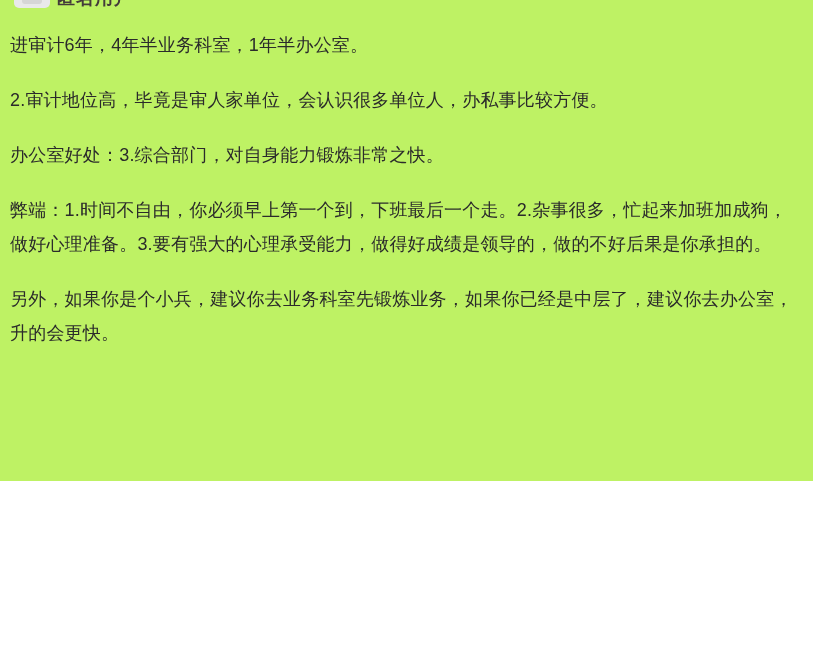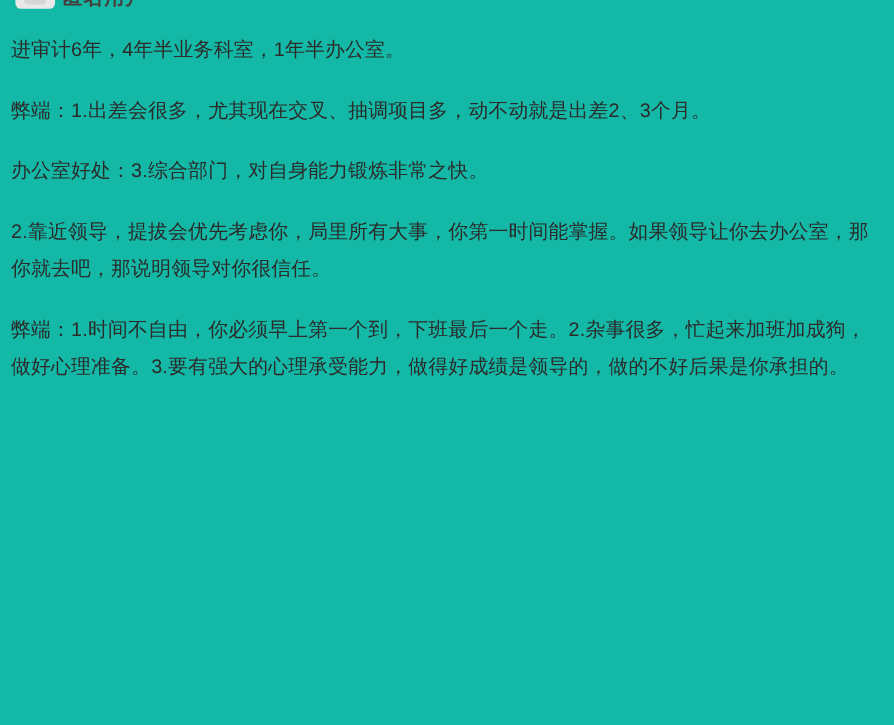--- a/index.html
+++ b/index.html
@@ -6,22 +6,22 @@
   html, body {
     width: 813px;
     height: 659px;
     overflow: hidden;
     background: #ffffff;
     font-family: "Liberation Sans", "DejaVu Sans", sans-serif;
   }
   .page {
     position: relative;
     width: 813px;
-    height: 659px;
-    background: #14b8a6;
+    height: 481px;
+    background: #bef264;
     overflow: hidden;
   }
   
   .post-header {
     position: relative;
     height: 11px;
     overflow: hidden;
   }
   .avatar {
     position: absolute;
@@ -74,21 +74,21 @@
 
   <div class="post-header">
     <div class="avatar">
       <div class="avatar-inner"></div>
     </div>
     <div class="username">匿名用户</div>
   </div>
 
   <div class="post-body">
     <p>进审计6年，4年半业务科室，1年半办公室。</p>
-    <p>弊端：1.出差会很多，尤其现在交叉、抽调项目多，动不动就是出差2、3个月。</p>
+    <p>2.审计地位高，毕竟是审人家单位，会认识很多单位人，办私事比较方便。</p>
     <p>办公室好处：3.综合部门，对自身能力锻炼非常之快。</p>
-    <p>2.靠近领导，提拔会优先考虑你，局里所有大事，你第一时间能掌握。如果领导让你去办公室，那
-你就去吧，那说明领导对你很信任。</p>
     <p>弊端：1.时间不自由，你必须早上第一个到，下班最后一个走。2.杂事很多，忙起来加班加成狗，
 做好心理准备。3.要有强大的心理承受能力，做得好成绩是领导的，做的不好后果是你承担的。</p>
+    <p>另外，如果你是个小兵，建议你去业务科室先锻炼业务，如果你已经是中层了，建议你去办公室，
+升的会更快。</p>
   </div>
 
 </div>
 
 </body></html>

